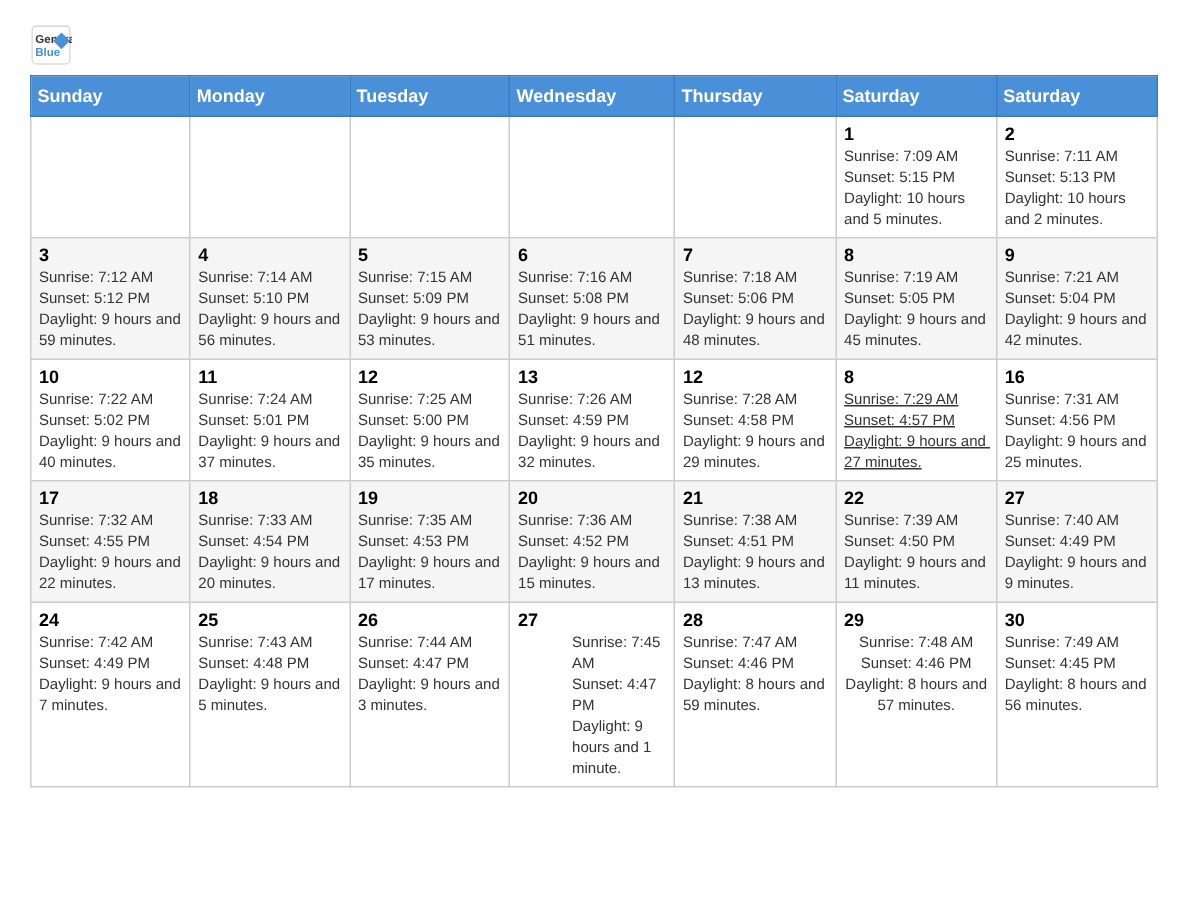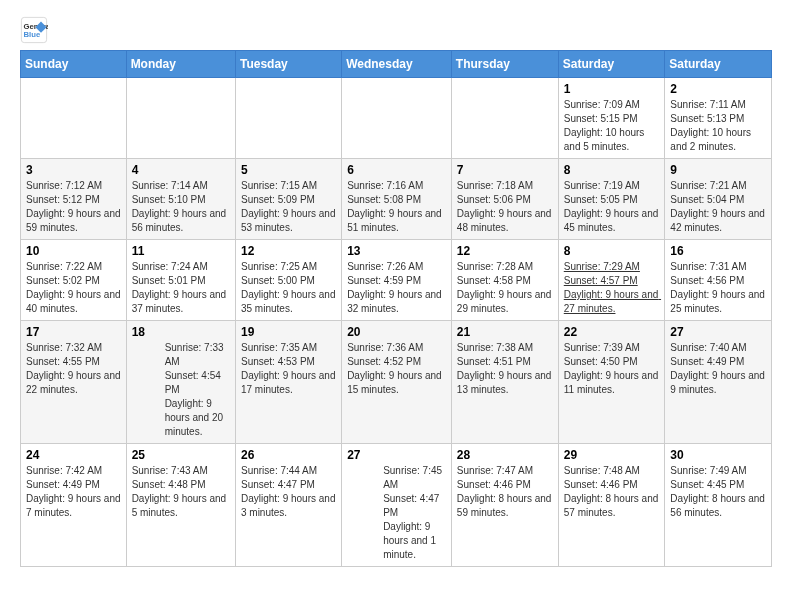--- a/index.html
+++ b/index.html
@@ -232,21 +232,21 @@
       </tr>
       <tr>
         <td>
           <span class="day-num">17</span>
           <div class="day-info" style="white-space: pre-wrap;">Sunrise: 7:32 AM
 Sunset: 4:55 PM
 Daylight: 9 hours and 22 minutes.</div>
         </td>
         <td>
           <span class="day-num">18</span>
-          <div class="day-info" style="white-space: pre-wrap; margin-left: 33px;">Sunrise: 7:33 AM
+          <div class="day-info" style="white-space: pre-wrap;">Sunrise: 7:33 AM
 Sunset: 4:54 PM
 Daylight: 9 hours and 20 minutes.</div>
         </td>
         <td>
           <span class="day-num">19</span>
           <div class="day-info" style="white-space: pre-wrap;">Sunrise: 7:35 AM
 Sunset: 4:53 PM
 Daylight: 9 hours and 17 minutes.</div>
         </td>
         <td>
@@ -300,21 +300,21 @@
 Daylight: 9 hours and 1 minute.</div>
         </td>
         <td>
           <span class="day-num">28</span>
           <div class="day-info" style="white-space: pre-wrap;">Sunrise: 7:47 AM
 Sunset: 4:46 PM
 Daylight: 8 hours and 59 minutes.</div>
         </td>
         <td>
           <span class="day-num">29</span>
-          <div class="day-info" style="white-space: pre-wrap;">Sunrise: 7:48 AM
+          <div class="day-info" style="white-space: pre-wrap; text-align: center;">Sunrise: 7:48 AM
 Sunset: 4:46 PM
 Daylight: 8 hours and 57 minutes.</div>
         </td>
         <td>
           <span class="day-num">30</span>
           <div class="day-info" style="white-space: pre-wrap;">Sunrise: 7:49 AM
 Sunset: 4:45 PM
 Daylight: 8 hours and 56 minutes.</div>
         </td>
       </tr>

